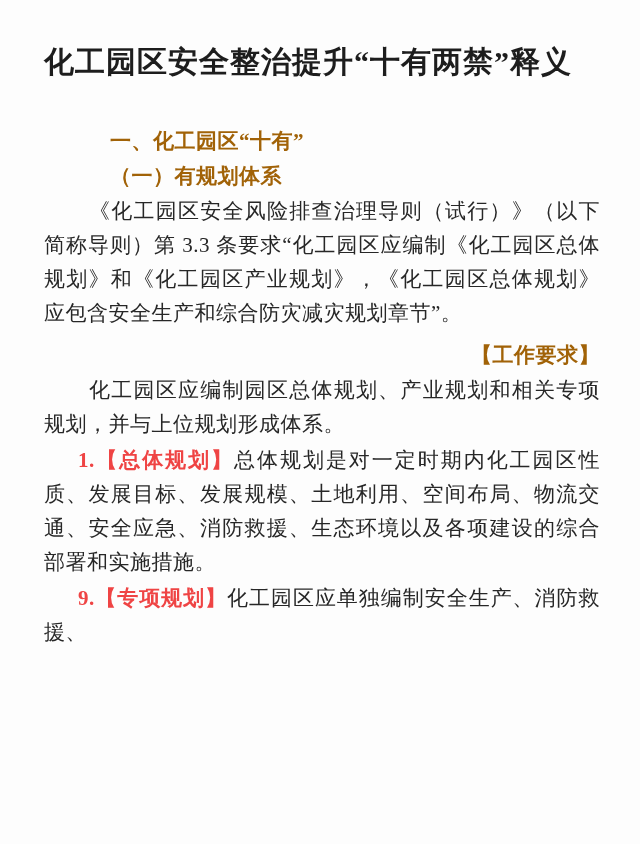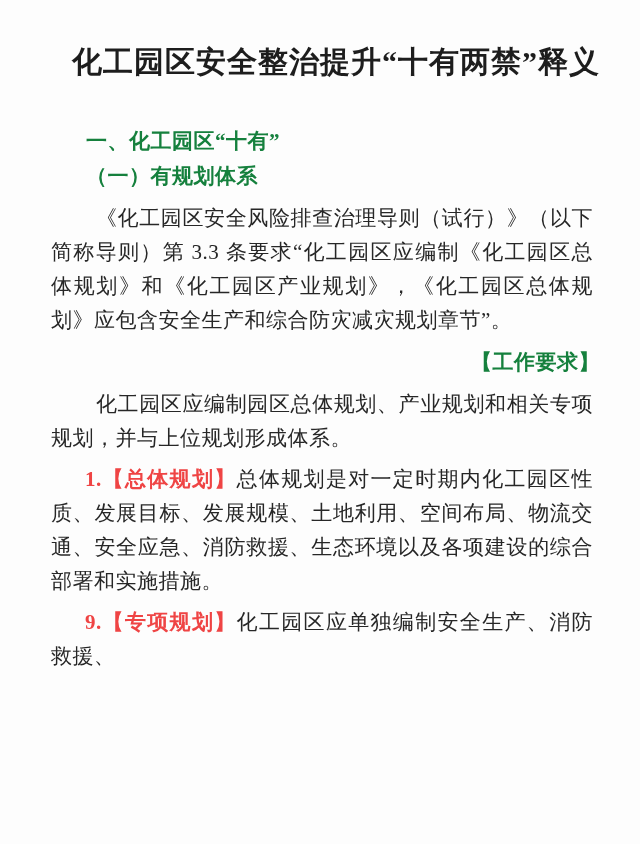--- a/index.html
+++ b/index.html
@@ -19,42 +19,42 @@
     width: 640px;
     height: 844px;
     padding: 44px 40px 0 44px;
     overflow: hidden;
   }
   .doc-title {
     margin: 0 0 44px 0;
     font-size: 30px;
     line-height: 36px;
     font-weight: bold;
-    text-align: right;
+    text-align: left;
     letter-spacing: 1px;
     color: #1d1d1d;
     white-space: nowrap;
   }
   .h-level1, .h-level2, .h-label {
-    margin: 0 0 0 42px;
+    margin: 0 0 0 66px;
     font-size: 21px;
     line-height: 35px;
     font-weight: bold;
     letter-spacing: 0.5px;
-    color: #15803d;
+    color: #a16207;
   }
   .h-label {
     margin-top: 0;
   }
   .h-label.spaced {
     margin-top: 8px;
     text-align: right;
   }
   .para {
-    margin: 7px;
+    margin: 0;
     font-size: 21px;
     line-height: 34px;
     letter-spacing: 0.5px;
     text-align: justify;
     text-indent: 45px;
     color: #272727;
   }
   .para.item {
     text-indent: 34px;
     margin-top: 2px;

